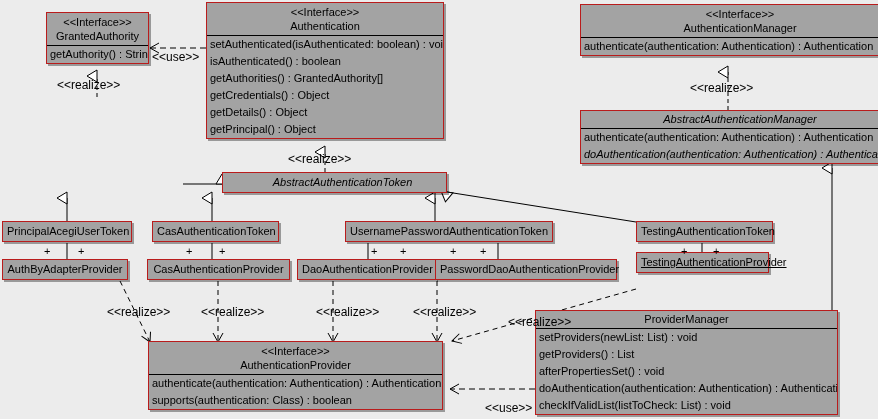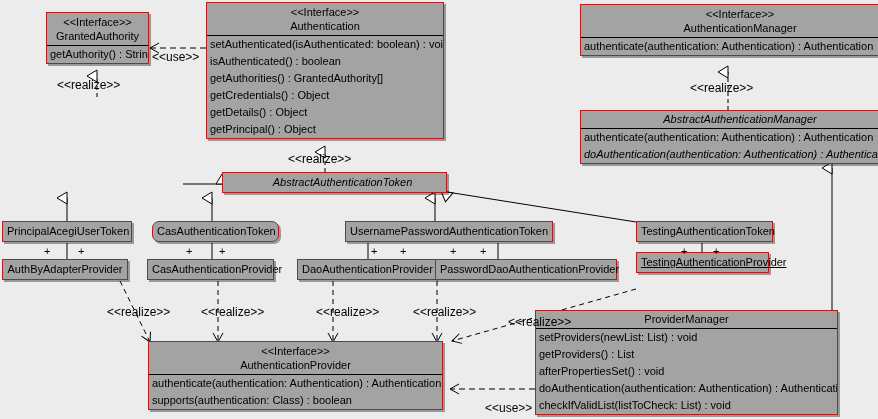--- a/index.html
+++ b/index.html
@@ -258,37 +258,37 @@
 
 
   <div class="uml-box compact" style="left:222px; top:172px; width:225px;padding-left:16px;">
     <div class="hdr italic">AbstractAuthenticationToken</div>
   </div>
 
   <div class="uml-box compact" style="left:2px; top:221px; width:130px;">
     <div class="hdr">PrincipalAcegiUserToken</div>
   </div>
 
-  <div class="uml-box compact" style="left:152px; top:221px; width:127px;border-radius:7px;">
+  <div class="uml-box compact" style="left:152px; top:221px; width:127px;">
     <div class="hdr">CasAuthenticationToken</div>
   </div>
 
   <div class="uml-box compact" style="left:345px; top:221px; width:208px;">
     <div class="hdr">UsernamePasswordAuthenticationToken</div>
   </div>
 
   <div class="uml-box compact" style="left:636px; top:221px; width:137px;">
     <div class="hdr">TestingAuthenticationToken</div>
   </div>
 
   <div class="uml-box compact" style="left:2px; top:259px; width:126px;">
     <div class="hdr">AuthByAdapterProvider</div>
   </div>
 
-  <div class="uml-box compact" style="left:147px; top:259px; width:127px;">
+  <div class="uml-box compact" style="left:147px; top:259px; width:143px;">
     <div class="hdr">CasAuthenticationProvider</div>
   </div>
 
   <div class="uml-box compact" style="left:297px; top:259px; width:139px;">
     <div class="hdr">DaoAuthenticationProvider</div>
   </div>
 
   <div class="uml-box compact" style="left:435px; top:259px; width:182px;">
     <div class="hdr">PasswordDaoAuthenticationProvider</div>
   </div>

